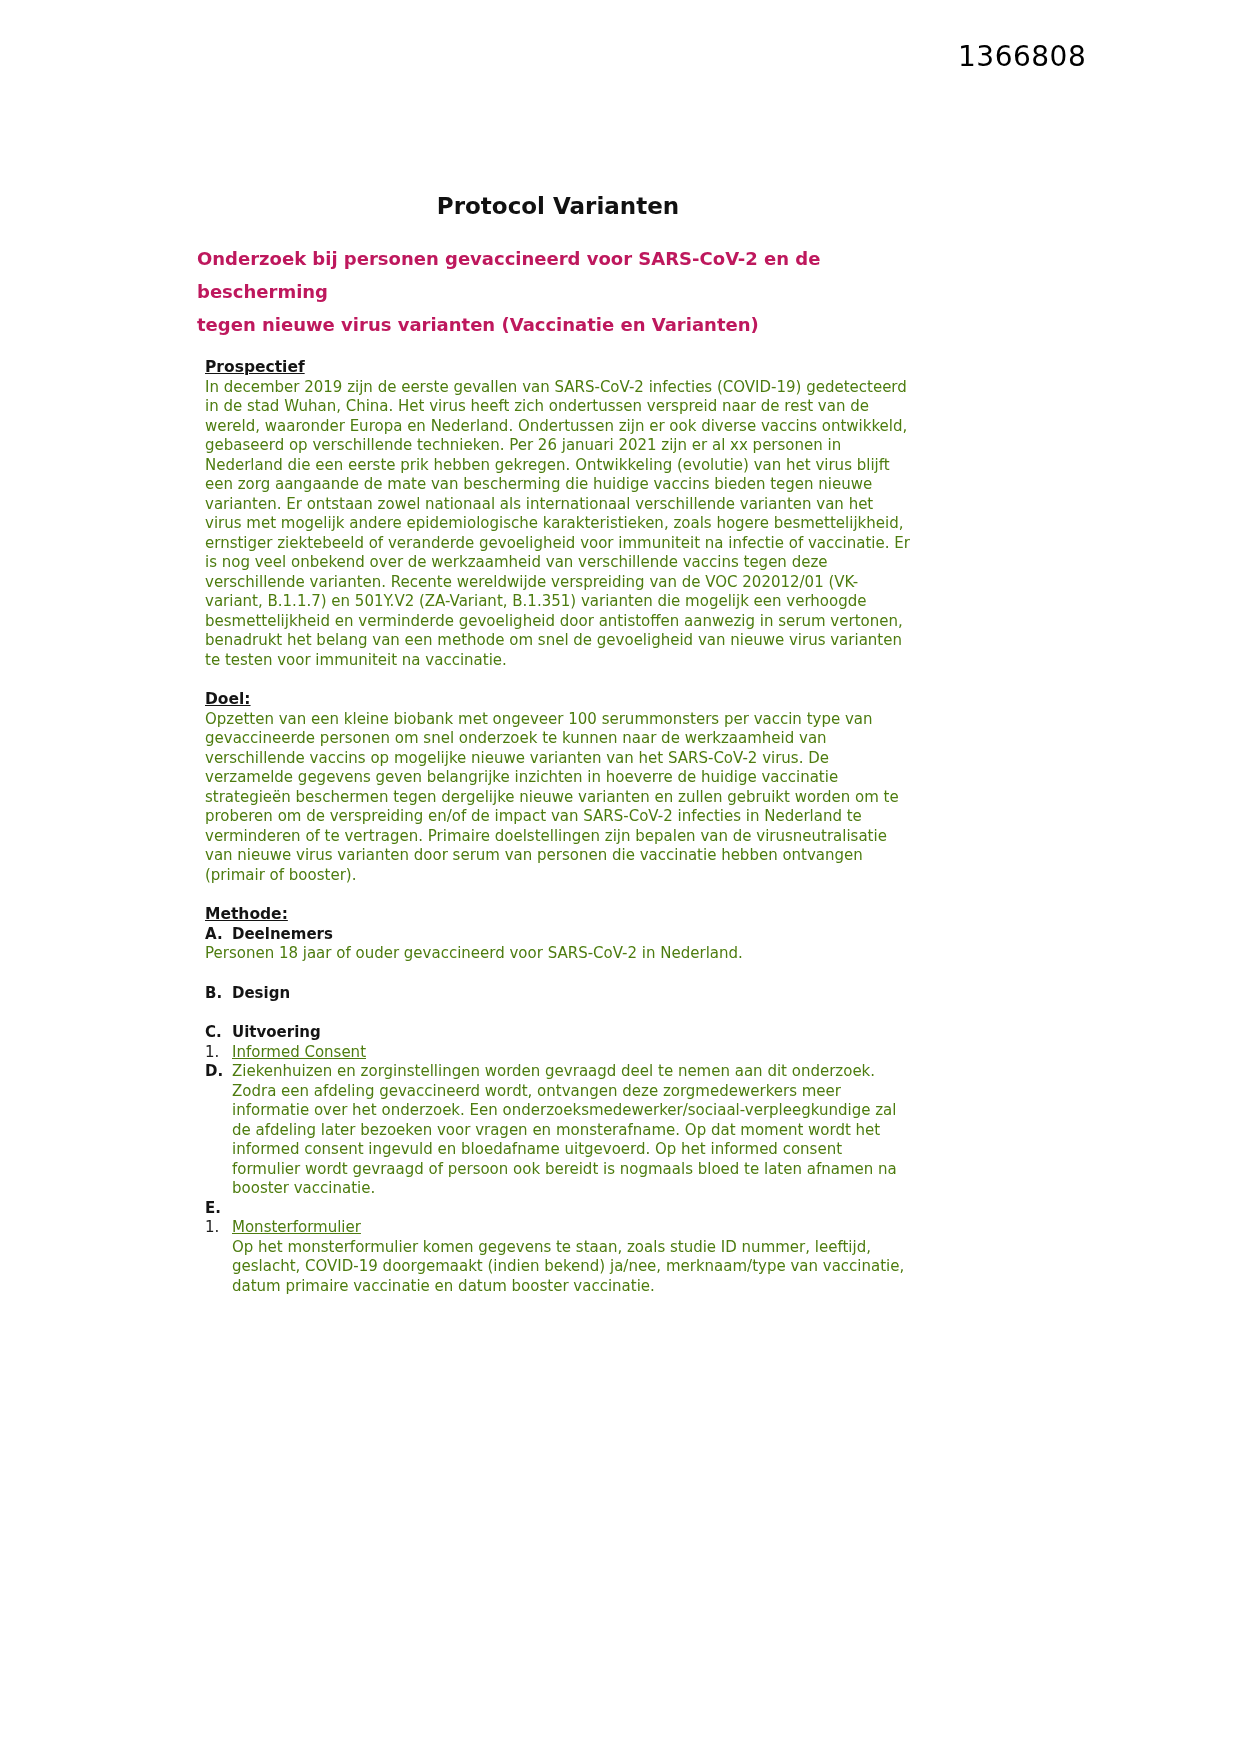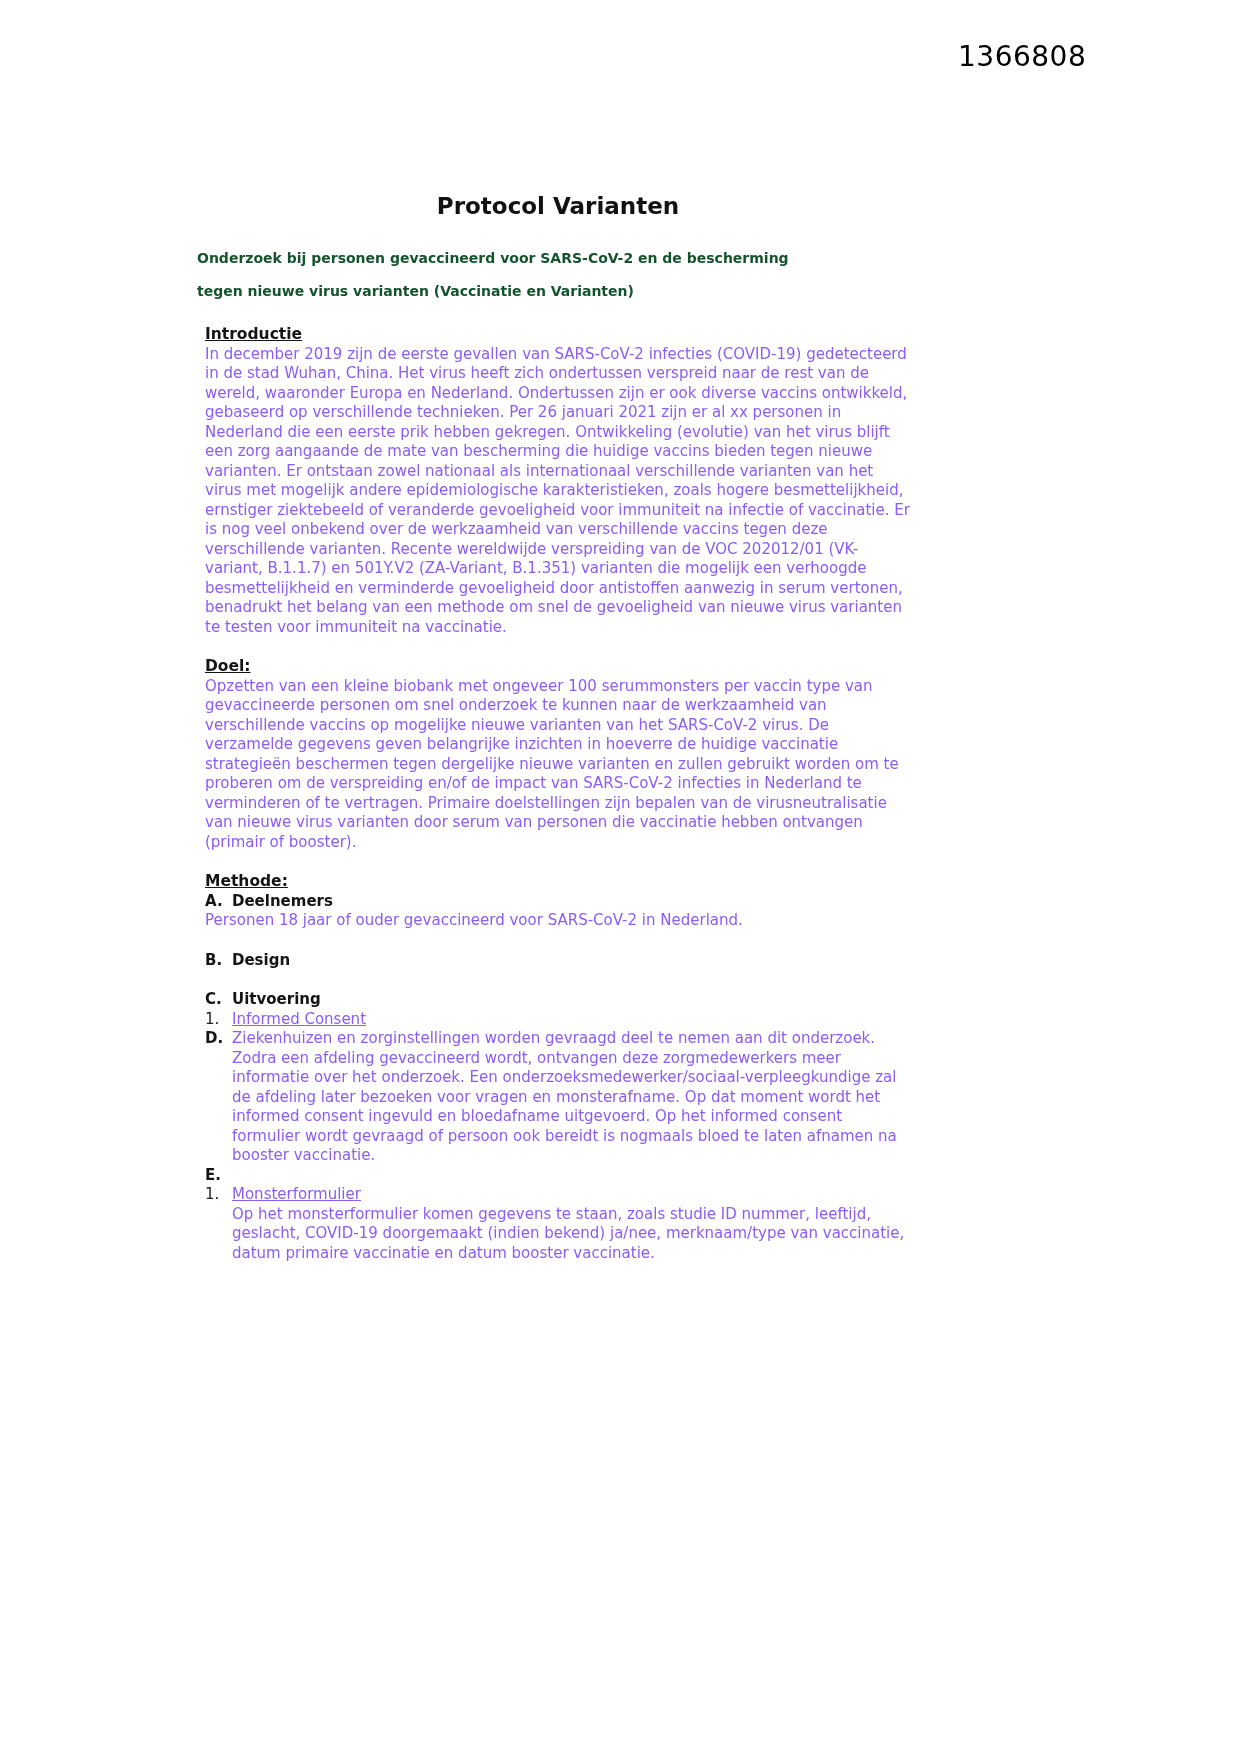--- a/index.html
+++ b/index.html
@@ -33,37 +33,37 @@
     }
     .title {
       text-align: center;
       font-size: 23px;
       font-weight: bold;
       color: #111111;
       line-height: 27px;
       margin-bottom: 22px;
     }
     .subtitle {
-      font-size: 14px;
+      font-size: 18px;
       font-weight: bold;
       line-height: 33px;
       margin-left: -8px;
       margin-bottom: 17px;
-      color: #14532d;
+      color: #be185d;
     }
     .section-heading {
       font-size: 15.5px;
       font-weight: bold;
       text-decoration: underline;
       color: #141414;
     }
     .body-text {
       font-size: 15px;
       line-height: 19.5px;
-      color: #8b5cf6;
+      color: #4d7c0f;
     }
     .sec { margin-top: 20px; }
     .gap-line { height: 20px; }
     .bold { font-weight: bold; color: #141414; }
     .underline { text-decoration: underline; }
     .hang { display: flex; align-items: flex-start; }
     .hang-label {
       width: 27px;
       flex-shrink: 0;
     }
@@ -93,21 +93,21 @@
   <div class="content">
 
     <div class="title">Protocol Varianten</div>
 
     <div class="subtitle">
       <div>Onderzoek bij personen gevaccineerd voor SARS-CoV-2 en de bescherming</div>
       <div>tegen nieuwe virus varianten (Vaccinatie en Varianten)</div>
     </div>
 
     <div class="section">
-      <div class="section-heading">Introductie</div>
+      <div class="section-heading">Prospectief</div>
       <div class="body-text">In december 2019 zijn de eerste gevallen van SARS-CoV-2 infecties (COVID-19) gedetecteerd in de stad Wuhan, China. Het virus heeft zich ondertussen verspreid naar de rest van de wereld, waaronder Europa en Nederland. Ondertussen zijn er ook diverse vaccins ontwikkeld, gebaseerd op verschillende technieken. Per 26 januari 2021 zijn er al xx personen in Nederland die een eerste prik hebben gekregen. Ontwikkeling (evolutie) van het virus blijft een zorg aangaande de mate van bescherming die huidige vaccins bieden tegen nieuwe varianten. Er ontstaan zowel nationaal als internationaal verschillende  varianten van het virus met mogelijk andere epidemiologische karakteristieken, zoals hogere besmettelijkheid, ernstiger ziektebeeld of veranderde gevoeligheid voor immuniteit na infectie of vaccinatie. Er is nog veel onbekend over de werkzaamheid van verschillende vaccins tegen deze verschillende varianten. Recente wereldwijde verspreiding van de VOC 202012/01 (VK-variant, B.1.1.7) en 501Y.V2 (ZA-Variant, B.1.351) varianten die mogelijk een verhoogde besmettelijkheid en verminderde gevoeligheid door antistoffen aanwezig in serum vertonen, benadrukt het belang van een methode om snel de gevoeligheid van nieuwe virus varianten te testen voor immuniteit na vaccinatie.</div>
     </div>
 
     <div class="section sec">
       <div class="section-heading">Doel:</div>
       <div class="body-text">Opzetten van een kleine biobank met ongeveer 100 serummonsters per vaccin type van gevaccineerde personen om snel onderzoek te kunnen naar de werkzaamheid van verschillende vaccins op mogelijke nieuwe varianten van het SARS-CoV-2 virus. De verzamelde gegevens geven belangrijke inzichten in hoeverre de huidige vaccinatie strategieën beschermen tegen dergelijke nieuwe varianten en zullen gebruikt worden om te proberen om de verspreiding en/of de impact van SARS-CoV-2 infecties in Nederland te verminderen of te vertragen. Primaire doelstellingen zijn bepalen van de virusneutralisatie van nieuwe virus varianten door serum van personen die vaccinatie hebben ontvangen (primair of booster).</div>
     </div>
 
     <div class="section sec">
       <div class="section-heading">Methode:</div>

